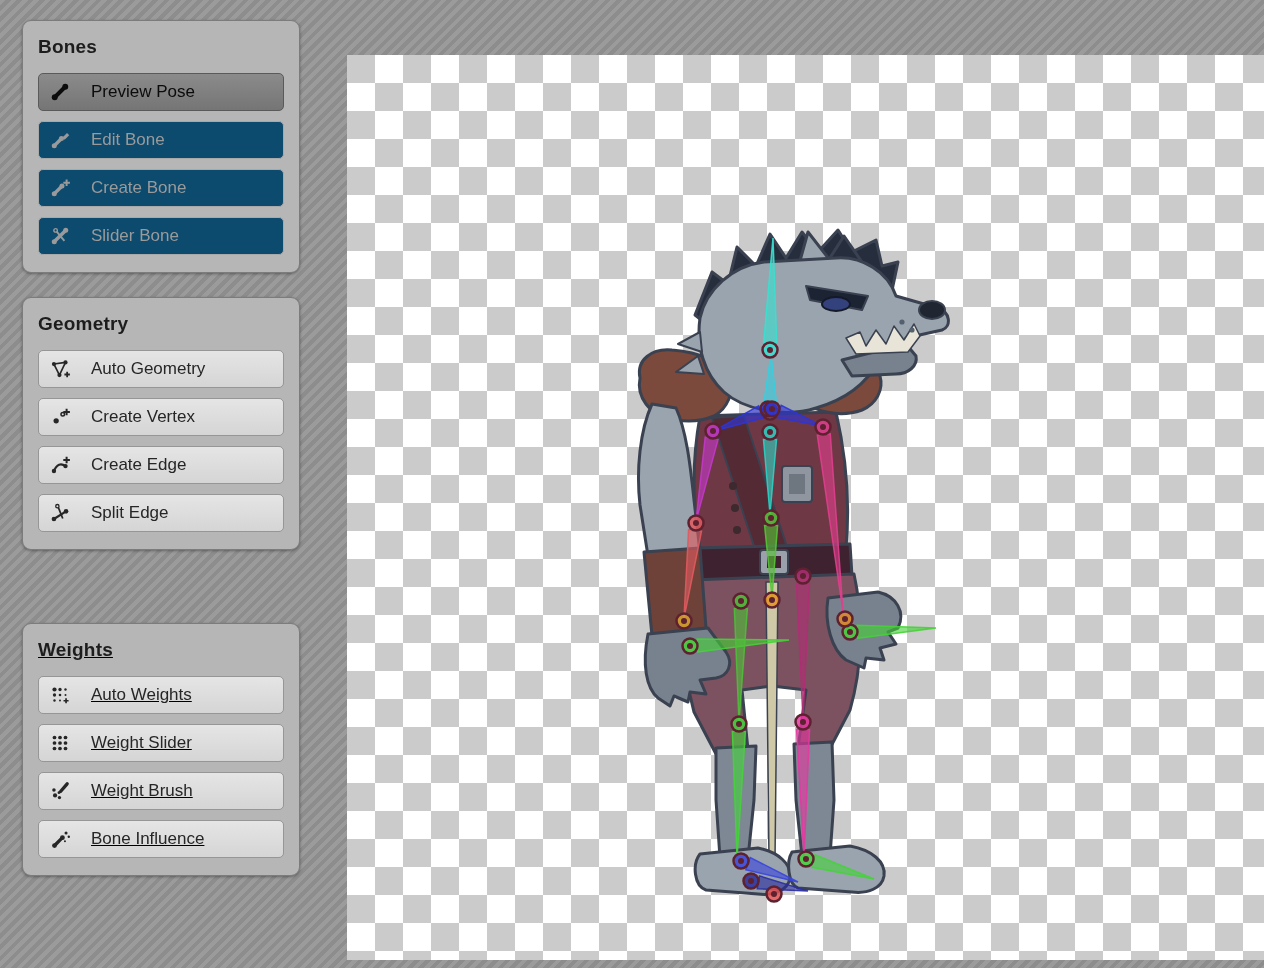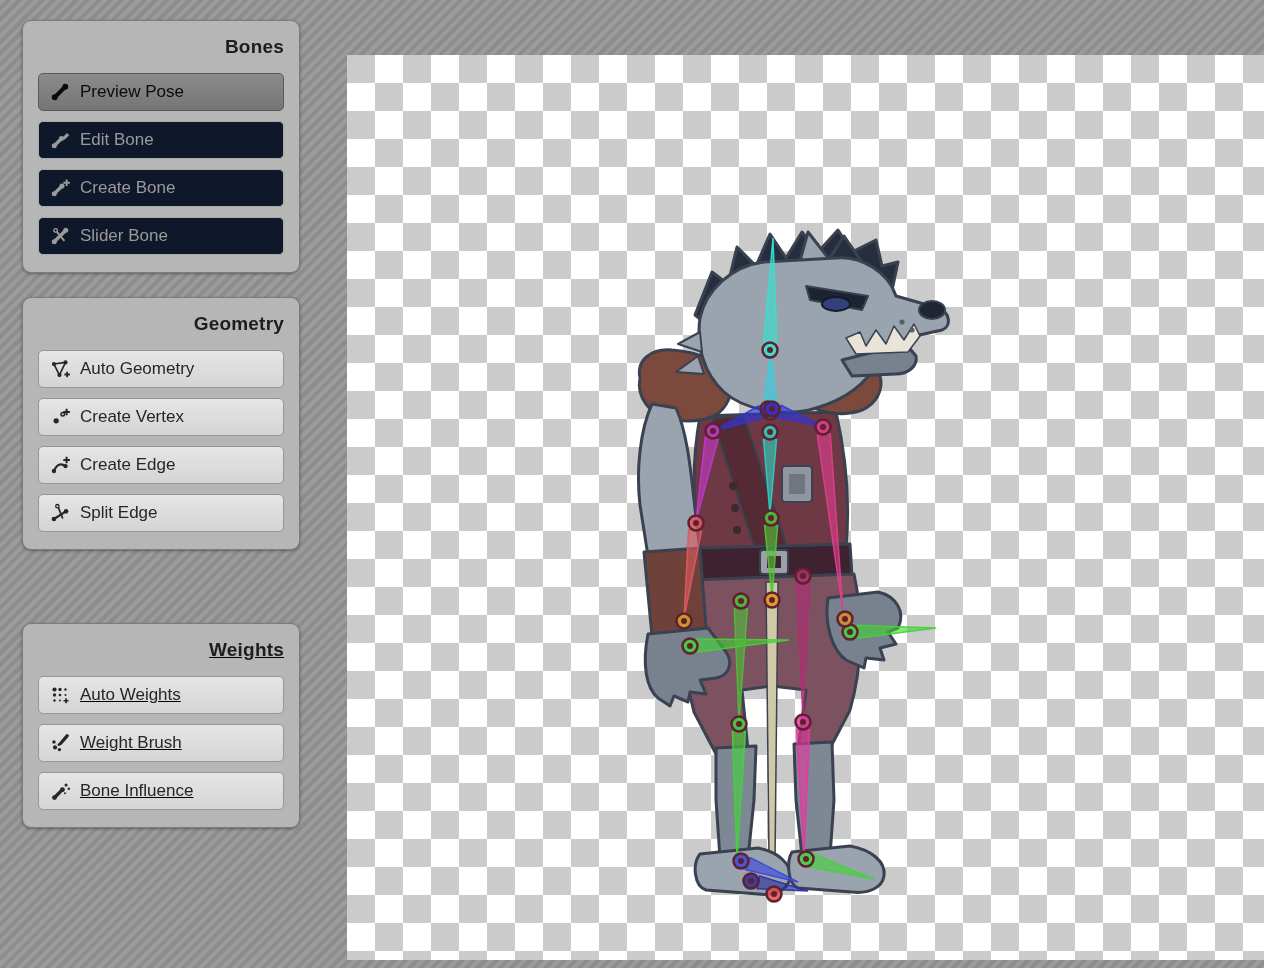--- a/index.html
+++ b/index.html
@@ -16,33 +16,33 @@
   
   #scene { position:absolute; left:0; top:0; width:1264px; height:968px; pointer-events:none; }
 
   
   .panel { position:absolute; left:22px; width:278px; background:#b6b6b6;
     border:1px solid #7c7c7c; border-radius:9px; box-shadow:0 1px 3px rgba(0,0,0,.35);
     padding:13px 15px 17px; }
   #panel-bones    { top:20px;  }
   #panel-geometry { top:297px; }
   #panel-weights  { top:623px;text-decoration:underline; }
-  .panel h2 { font-size:19px; font-weight:600; color:#1d1d1d; text-align:right;
+  .panel h2 { font-size:19px; font-weight:600; color:#1d1d1d; text-align:left;
     margin:2px 0 15px; letter-spacing:.2px; }
 
-  .tool { display:flex; align-items:center; gap:9px; width:100%; height:38px;
+  .tool { display:flex; align-items:center; gap:20px; width:100%; height:38px;
     margin-top:10px; padding:2px 10px; text-align:left;
     background:linear-gradient(#e5e5e5,#d5d5d5); border:1px solid #969696;
     border-radius:5px; font-size:17px; color:#262626; cursor:pointer;
     font-family:inherit; }
   .tool:first-of-type { margin-top:0; }
   .tool .lbl { white-space:nowrap; }
   .tool.active { background:linear-gradient(#8b8b8b,#757575); border-color:#5a5a5a;
     color:#0b0b0b; }
-  .tool.disabled { background:#0f172a; border-color:#a9a9a9; color:#9a9a9a;
+  .tool.disabled { background:#0c4a6e; border-color:#a9a9a9; color:#9a9a9a;
     cursor:default; }
   .icon { display:inline-flex; width:22px; height:22px; flex:0 0 22px; }
   .icon svg { width:100%; height:100%; }
 </style>
 </head>
 <body>
 
 <div id="canvas"></div>
 
 <svg id="scene" viewBox="0 0 1264 968">
@@ -278,20 +278,38 @@
           </g>
           <path d="M15.5 13 V17.5 M13.2 15.2 H17.8" stroke="currentColor" stroke-width="1.5"></path>
         </svg>
       </span>
     <span class="lbl">Auto Weights</span>
   </button>
   <button class="tool">
     <span class="icon">
         <svg viewBox="0 0 20 20">
           <g fill="currentColor">
+            <circle cx="5" cy="5" r="1.7"></circle>
+            <circle cx="10" cy="5" r="1.7"></circle>
+            <circle cx="15" cy="5" r="1.7"></circle>
+            <circle cx="5" cy="10" r="1.7"></circle>
+            <circle cx="10" cy="10" r="1.7"></circle>
+            <circle cx="15" cy="10" r="1.7"></circle>
+            <circle cx="5" cy="15" r="1.7"></circle>
+            <circle cx="10" cy="15" r="1.7"></circle>
+            <circle cx="15" cy="15" r="1.7"></circle>
+          </g>
+        </svg>
+      </span>
+    <span class="lbl">Weight Slider</span>
+  </button>
+  <button class="tool">
+    <span class="icon">
+        <svg viewBox="0 0 20 20">
+          <g fill="currentColor">
             <circle cx="4.5" cy="9" r="1.6"></circle>
             <circle cx="5.5" cy="14" r="1.9"></circle>
             <circle cx="9.5" cy="16" r="1.5"></circle>
             <circle cx="9" cy="11.5" r="1.2"></circle>
           </g>
           <path d="M10.5 10.5 L16.5 3.5" stroke="currentColor" stroke-width="3" stroke-linecap="round"></path>
         </svg>
       </span>
     <span class="lbl">Weight Brush</span>
   </button>

